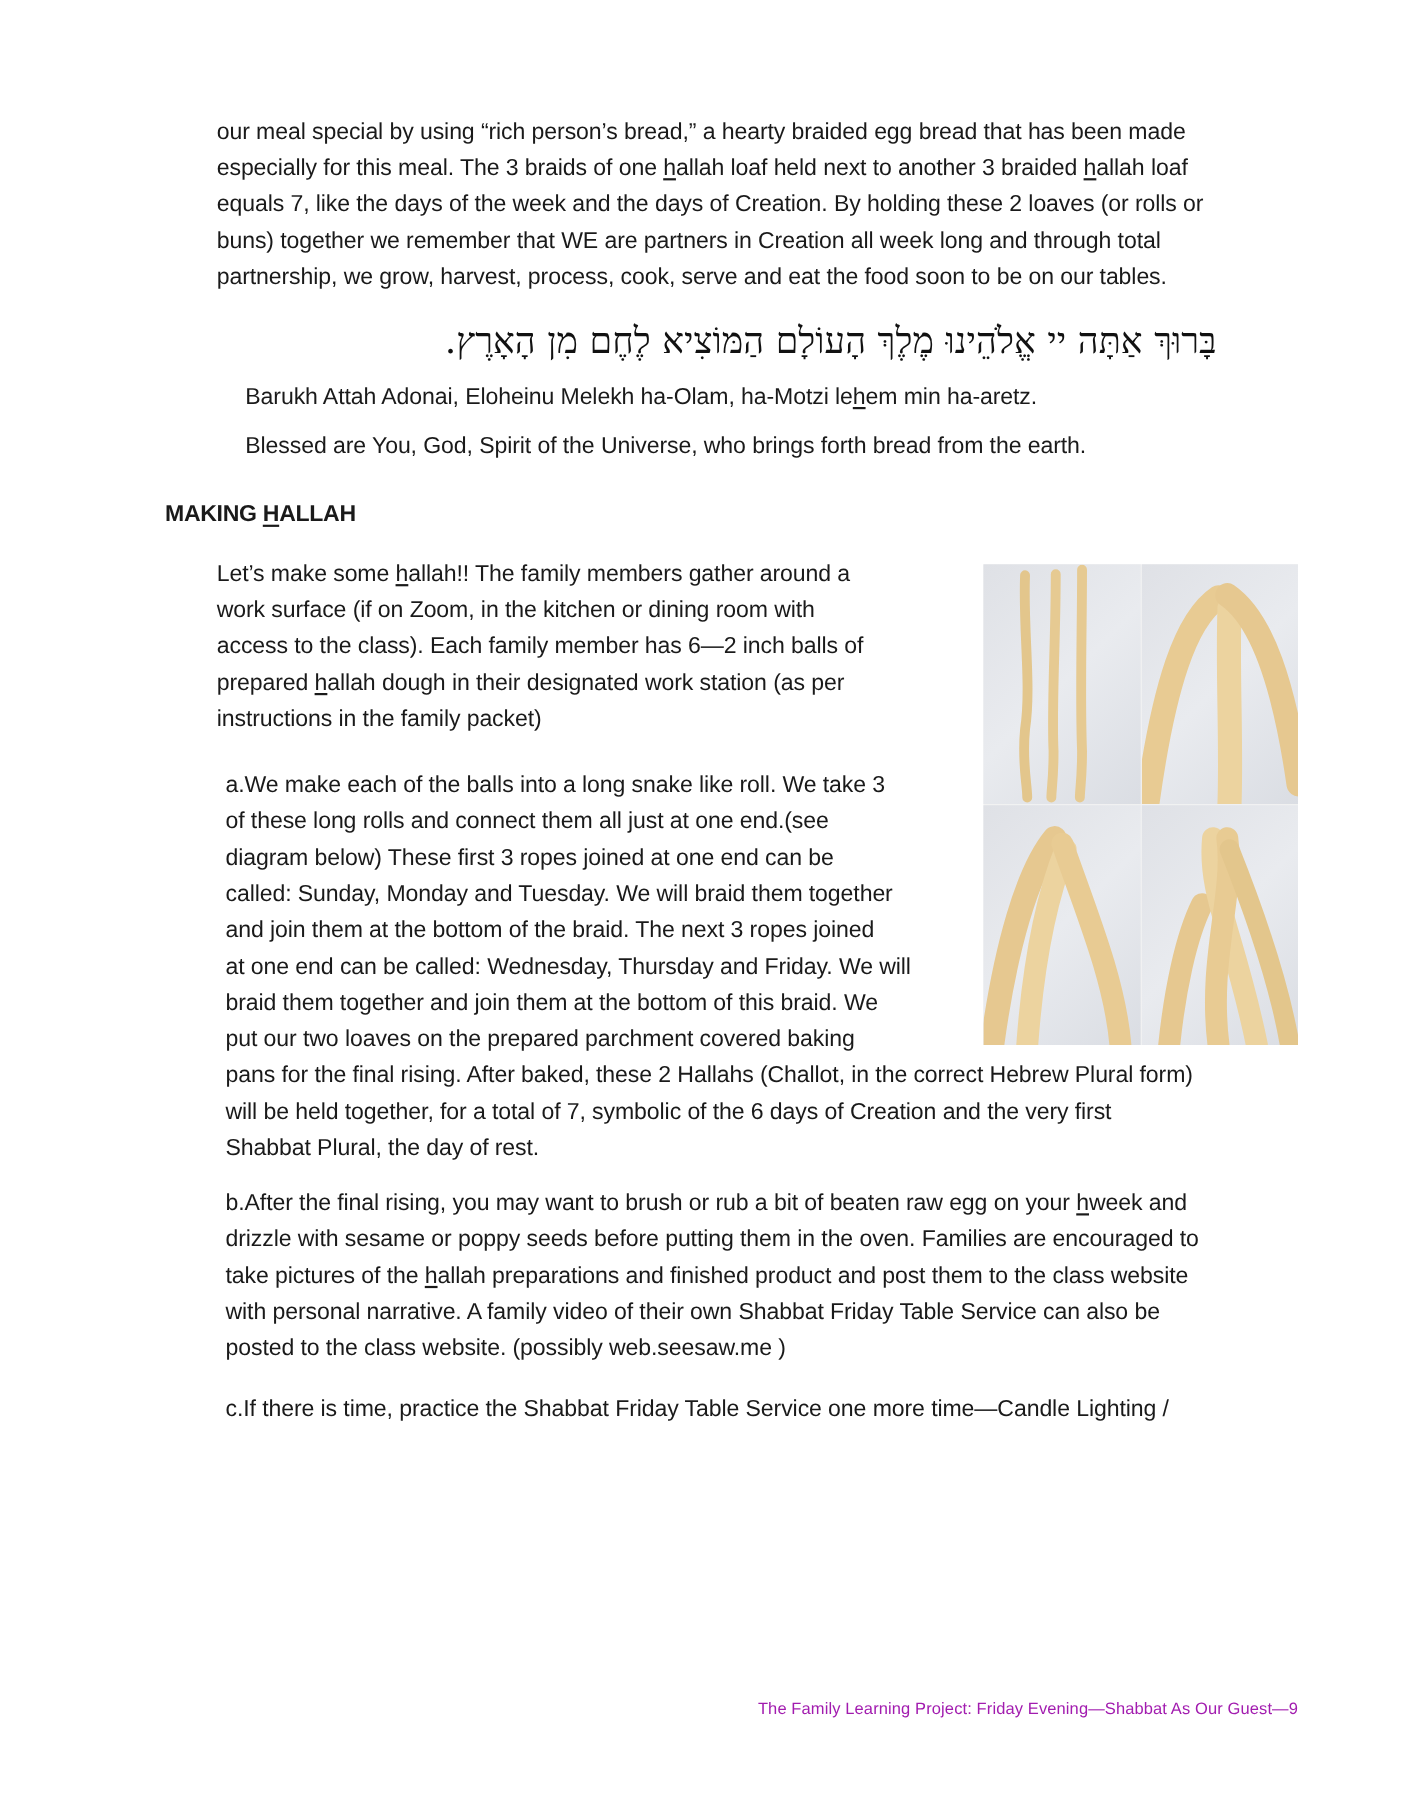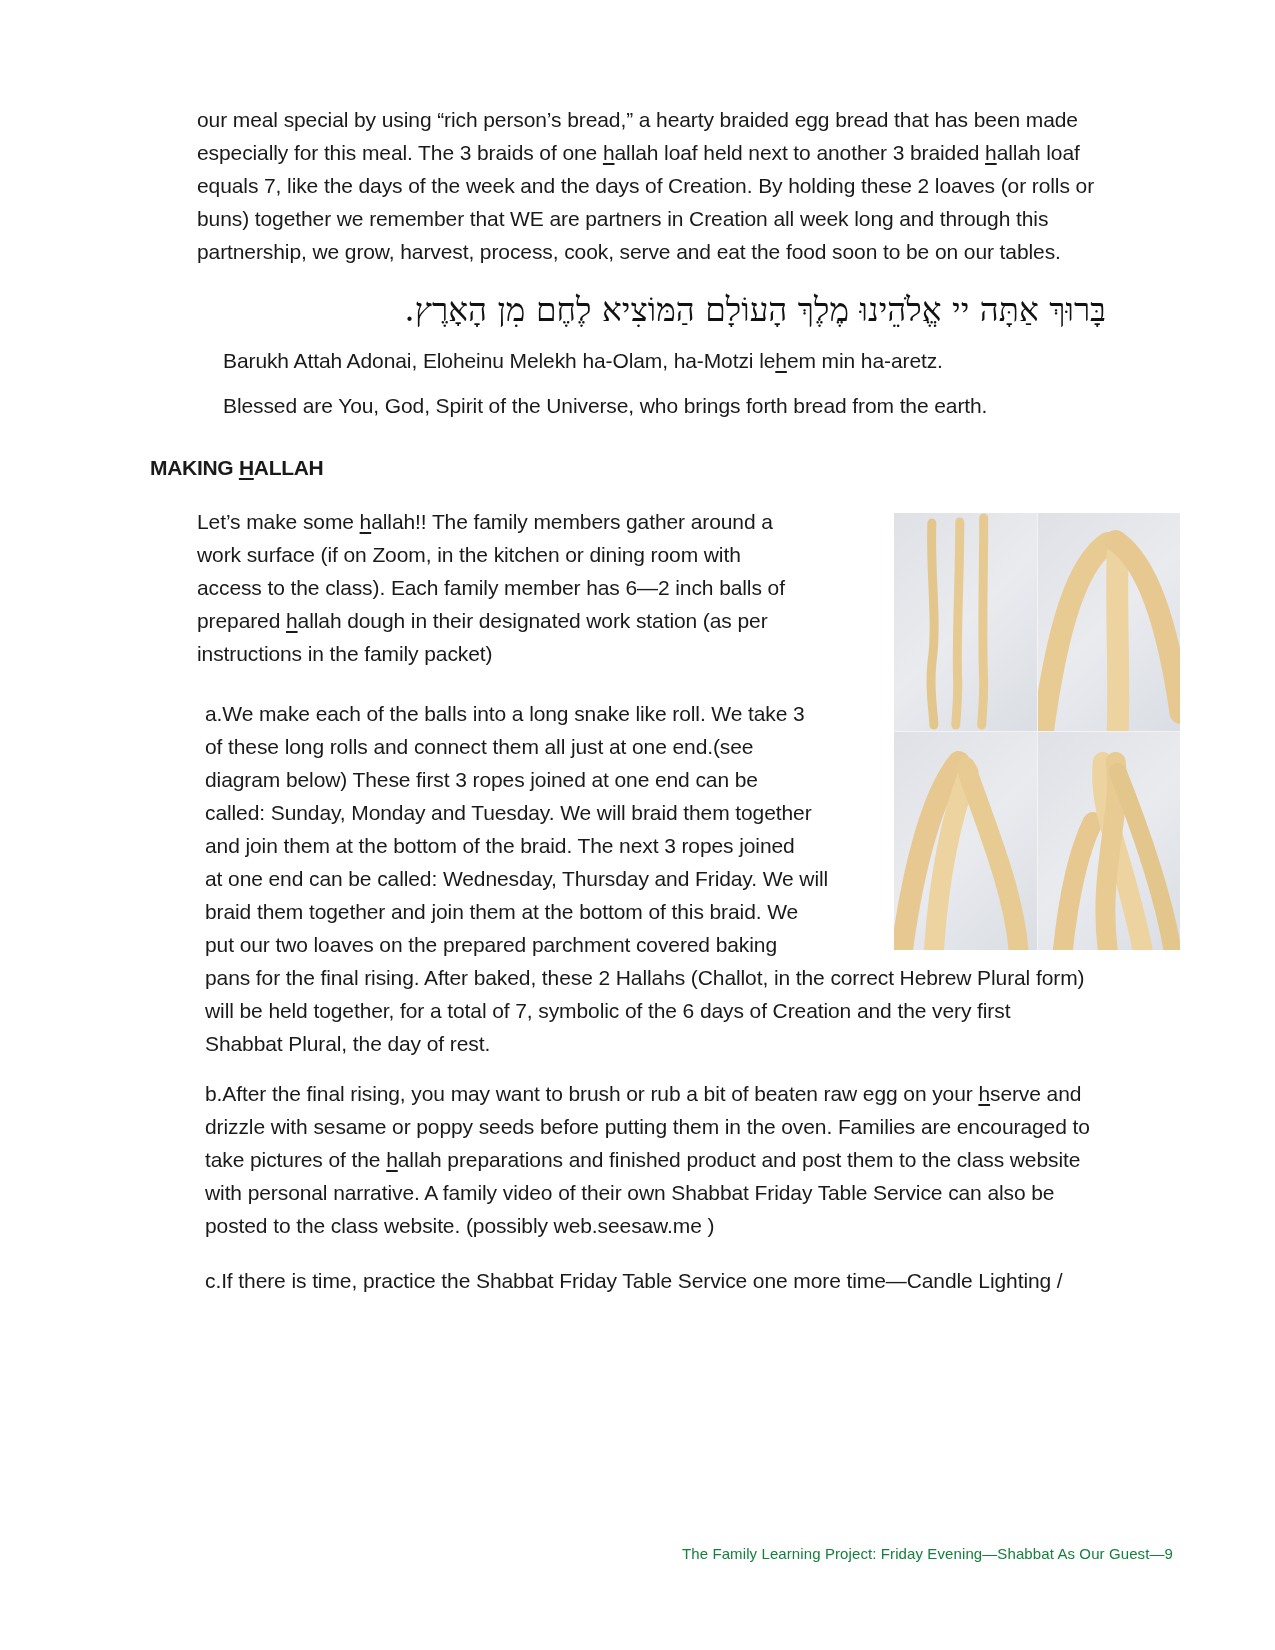--- a/index.html
+++ b/index.html
@@ -24,33 +24,33 @@
            background:#f3f3f3; }
   .cell { position:relative; overflow:hidden;
           background:linear-gradient(135deg,#dfe1e6 0%,#e9ebef 50%,#dadde3 100%); }
   .cell svg { position:absolute; left:0; top:0; width:100%; height:100%; }
   .step-a { position:absolute; left:205px; top:697px; width:975px; }
   .step-a p { margin:0; }
   .step-b { position:absolute; left:205px; top:1077px; width:975px; }
   .step-c { position:absolute; left:205px; top:1264px; width:975px; }
   .step-b p, .step-c p { margin:0; }
   .i { font-style:italic; }
-  .footer { position:absolute; left:675px; top:1545px; width:505px; text-align:center;
-            font-size:15px; color:#15803d; letter-spacing:0.1px; }
+  .footer { position:absolute; left:675px; top:1545px; width:505px; text-align:right;
+            font-size:15px; color:#a21caf; letter-spacing:0.1px; }
 </style>
 </head>
 <body>
 
 <div class="page">
 
   <div class="intro body-text">
     <p>our meal special by using “rich person’s bread,” a hearty braided egg bread that has been made</p>
     <p><span>especially for this meal. The 3 braids of one </span><span class="u">h</span><span>allah loaf held next to another 3 braided </span><span class="u">h</span><span>allah loaf</span></p>
     <p>equals 7, like the days of the week and the days of Creation. By holding these 2 loaves (or rolls or</p>
-    <p>buns) together we remember that WE are partners in Creation all week long and through this</p>
+    <p>buns) together we remember that WE are partners in Creation all week long and through total</p>
     <p>partnership, we grow, harvest, process, cook, serve and eat the food soon to be on our tables.</p>
   </div>
 
   <div class="hebrew">בָּרוּךְ אַתָּה יי אֱלֹהֵינוּ מֶלֶךְ הָעוֹלָם הַמּוֹצִיא לֶחֶם מִן הָאָרֶץ.</div>
 
   <div class="translit body-text"><span>Barukh Attah Adonai, Eloheinu Melekh ha-Olam, ha-Motzi le</span><span class="u">h</span><span>em min ha-aretz.</span></div>
 
   <div class="translation body-text">Blessed are You, God, Spirit of the Universe, who brings forth bread from the earth.</div>
 
   <div class="heading"><span>MAKING </span><span class="u">H</span><span>ALLAH</span></div>
@@ -103,21 +103,21 @@
     <p>and join them at the bottom of the braid. The next 3 ropes joined</p>
     <p>at one end can be called: Wednesday, Thursday and Friday. We will</p>
     <p>braid them together and join them at the bottom of this braid. We</p>
     <p>put our two loaves on the prepared parchment covered baking</p>
     <p>pans for the final rising. After baked, these 2 Hallahs (Challot, in the correct Hebrew Plural form)</p>
     <p>will be held together, for a total of 7, symbolic of the 6 days of Creation and the very first</p>
     <p>Shabbat Plural, the day of rest.</p>
   </div>
 
   <div class="step-b body-text">
-    <p><span>b.After the final rising, you may want to brush or rub a bit of beaten raw egg on your </span><span class="u">h</span><span>serve and</span></p>
+    <p><span>b.After the final rising, you may want to brush or rub a bit of beaten raw egg on your </span><span class="u">h</span><span>week and</span></p>
     <p>drizzle with sesame or poppy seeds before putting them in the oven. Families are encouraged to</p>
     <p><span>take pictures of the </span><span class="u">h</span><span>allah preparations and finished product and post them to the class website</span></p>
     <p>with personal narrative. A family video of their own Shabbat Friday Table Service can also be</p>
     <p>posted to the class website. (possibly web.seesaw.me )</p>
   </div>
 
   <div class="step-c body-text">
     <p>c.If there is time, practice the Shabbat Friday Table Service one more time—Candle Lighting /</p>
   </div>
 

